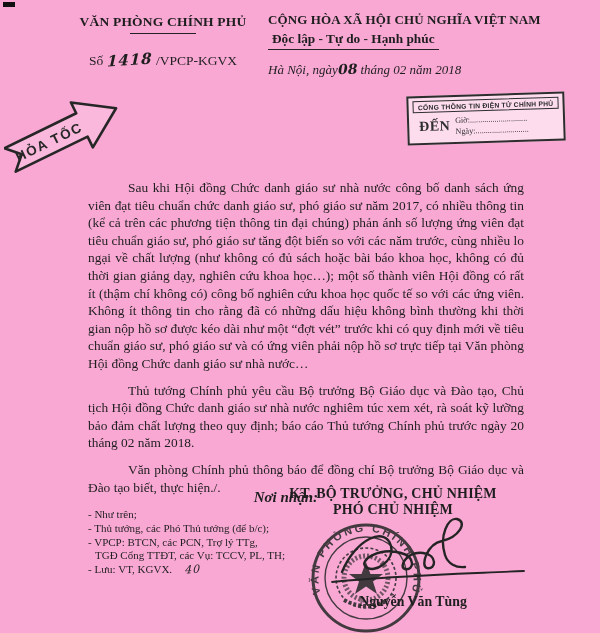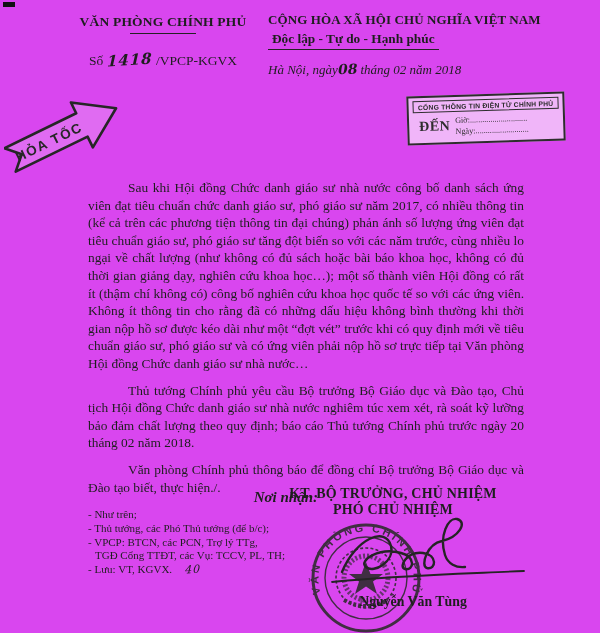--- a/index.html
+++ b/index.html
@@ -1,21 +1,21 @@
 <!DOCTYPE html>
 <html><head>
 <meta charset="utf-8">
 <style>
   * { margin:0; padding:0; box-sizing:border-box; }
   html,body { background:#e8e8e6; }
   .page {
     position:relative;
     width:600px; height:633px;
     margin:0 auto;
-    background:#d946ef;
+    background:#f9a8d4;
     color:#1e1e1e;
     font-family:"Liberation Serif","DejaVu Serif",serif;
     overflow:hidden;
   }
   .corner-mark{ position:absolute; left:3px; top:2px; width:12px; height:5px; background:#111; }
 
   
   .hdr-left{ position:absolute; left:58px; top:14px; width:210px; text-align:center; }
   .office{ font-weight:bold; font-size:13.5px; letter-spacing:.2px; }
   .office-rule{ width:66px; border-bottom:1.6px solid #222; margin:3px auto 0; }

